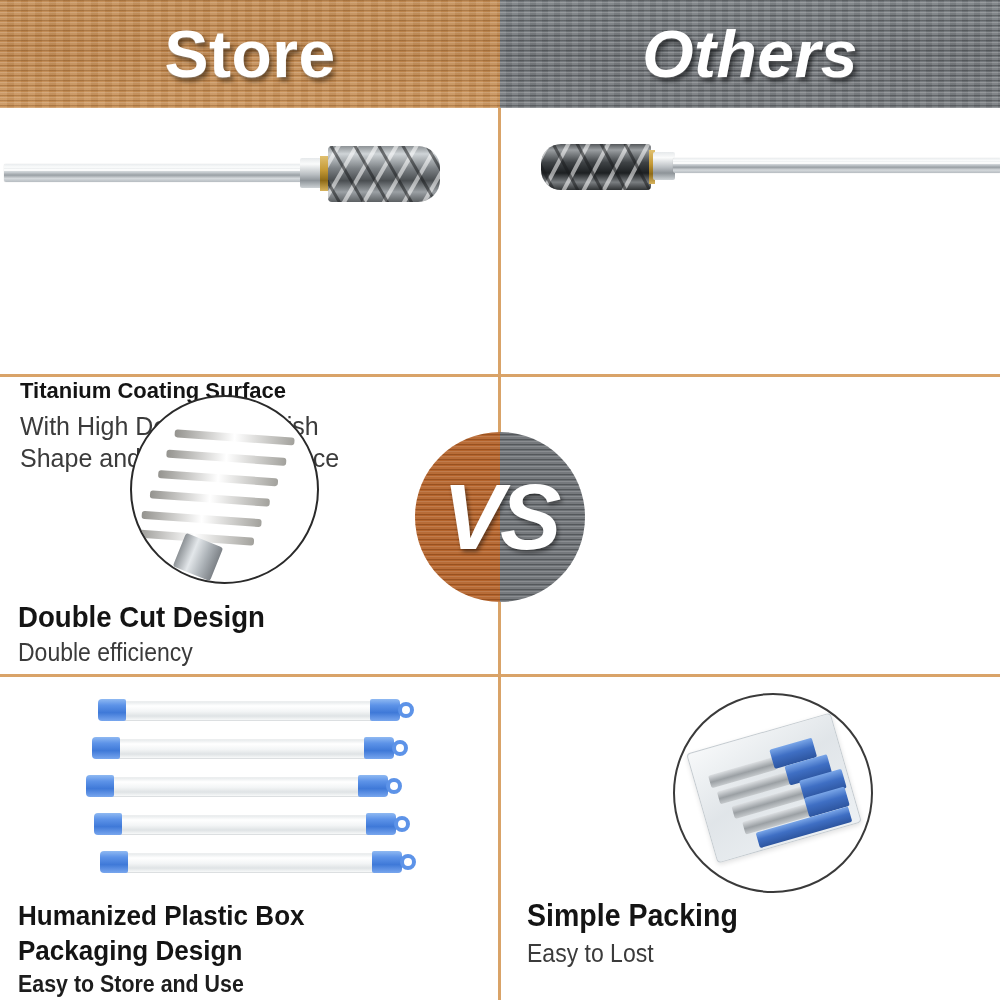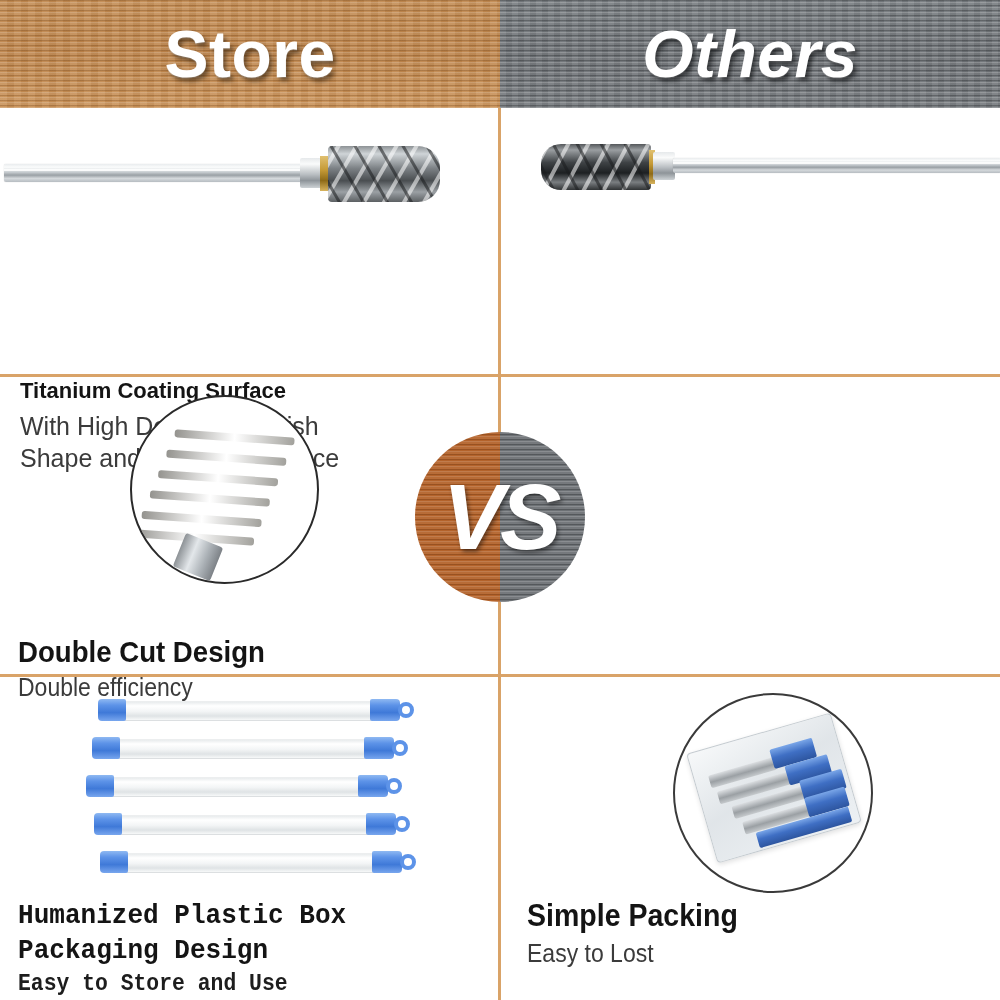--- a/index.html
+++ b/index.html
@@ -61,21 +61,21 @@
   .cell-text{position:absolute;}
   .t-head{font-weight:bold;color:#141414;}
   .t-sub{color:#3b3b3b;}
 
   
   .r1l{left:20px;top:264px;}
   .r1l .t-head{font-size:22px;line-height:38px;}
   .r1l .t-sub{font-size:25px;line-height:32px;}
 
   
-  .r2l{left:18px;top:598px;margin-top:35px;}
+  .r2l{left:18px;top:598px;}
   .r2r{left:527px;top:598px;}
   .r2l .t-head,.r2r .t-head{font-size:30px;line-height:38px;transform:scaleX(.92);transform-origin:left center;}
   .r2l .t-sub,.r2r .t-sub{font-size:25px;line-height:33px;transform:scaleX(.92);transform-origin:left center;}
 
   
   .r3l{left:18px;top:898px;}
   .r3l .t-head{font-size:28px;line-height:35px;transform:scaleX(.93);transform-origin:left center;}
   .r3l .t-sub{font-size:23px;line-height:32px;font-weight:bold;color:#1d1d1d;transform:scaleX(.93);transform-origin:left center;}
   .r3r{left:527px;top:918px;}
   .r3r .t-head{font-size:31px;line-height:40px;transform:scaleX(.92);transform-origin:left center;}
@@ -251,21 +251,21 @@
     </div>
   </div>
 
 
   <div class="vs">
     <div class="vs-half vs-l"></div>
     <div class="vs-half vs-r"></div>
     <div class="vs-txt">VS</div>
   </div>
 
-  <div class="cell" style="left:0;top:677px;width:498px;height:323px;font-family:Liberation Mono, monospace;">
+  <div class="cell" style="left:0;top:677px;width:498px;height:323px;">
     <div style="position:absolute;left:70px;top:14px;width:400px;height:190px;">
       <div class="tube" style="left:28px;top:8px;width:318px;">
         <div class="glass" style="width:260px;"></div>
           <div class="capL"></div>
         <div class="capR" style="left:272px;"></div>
           <div class="loop" style="left:300px;"></div>
       </div>
       <div class="tube" style="left:22px;top:46px;width:318px;">
         <div class="glass" style="width:260px;"></div>
           <div class="capL"></div>

